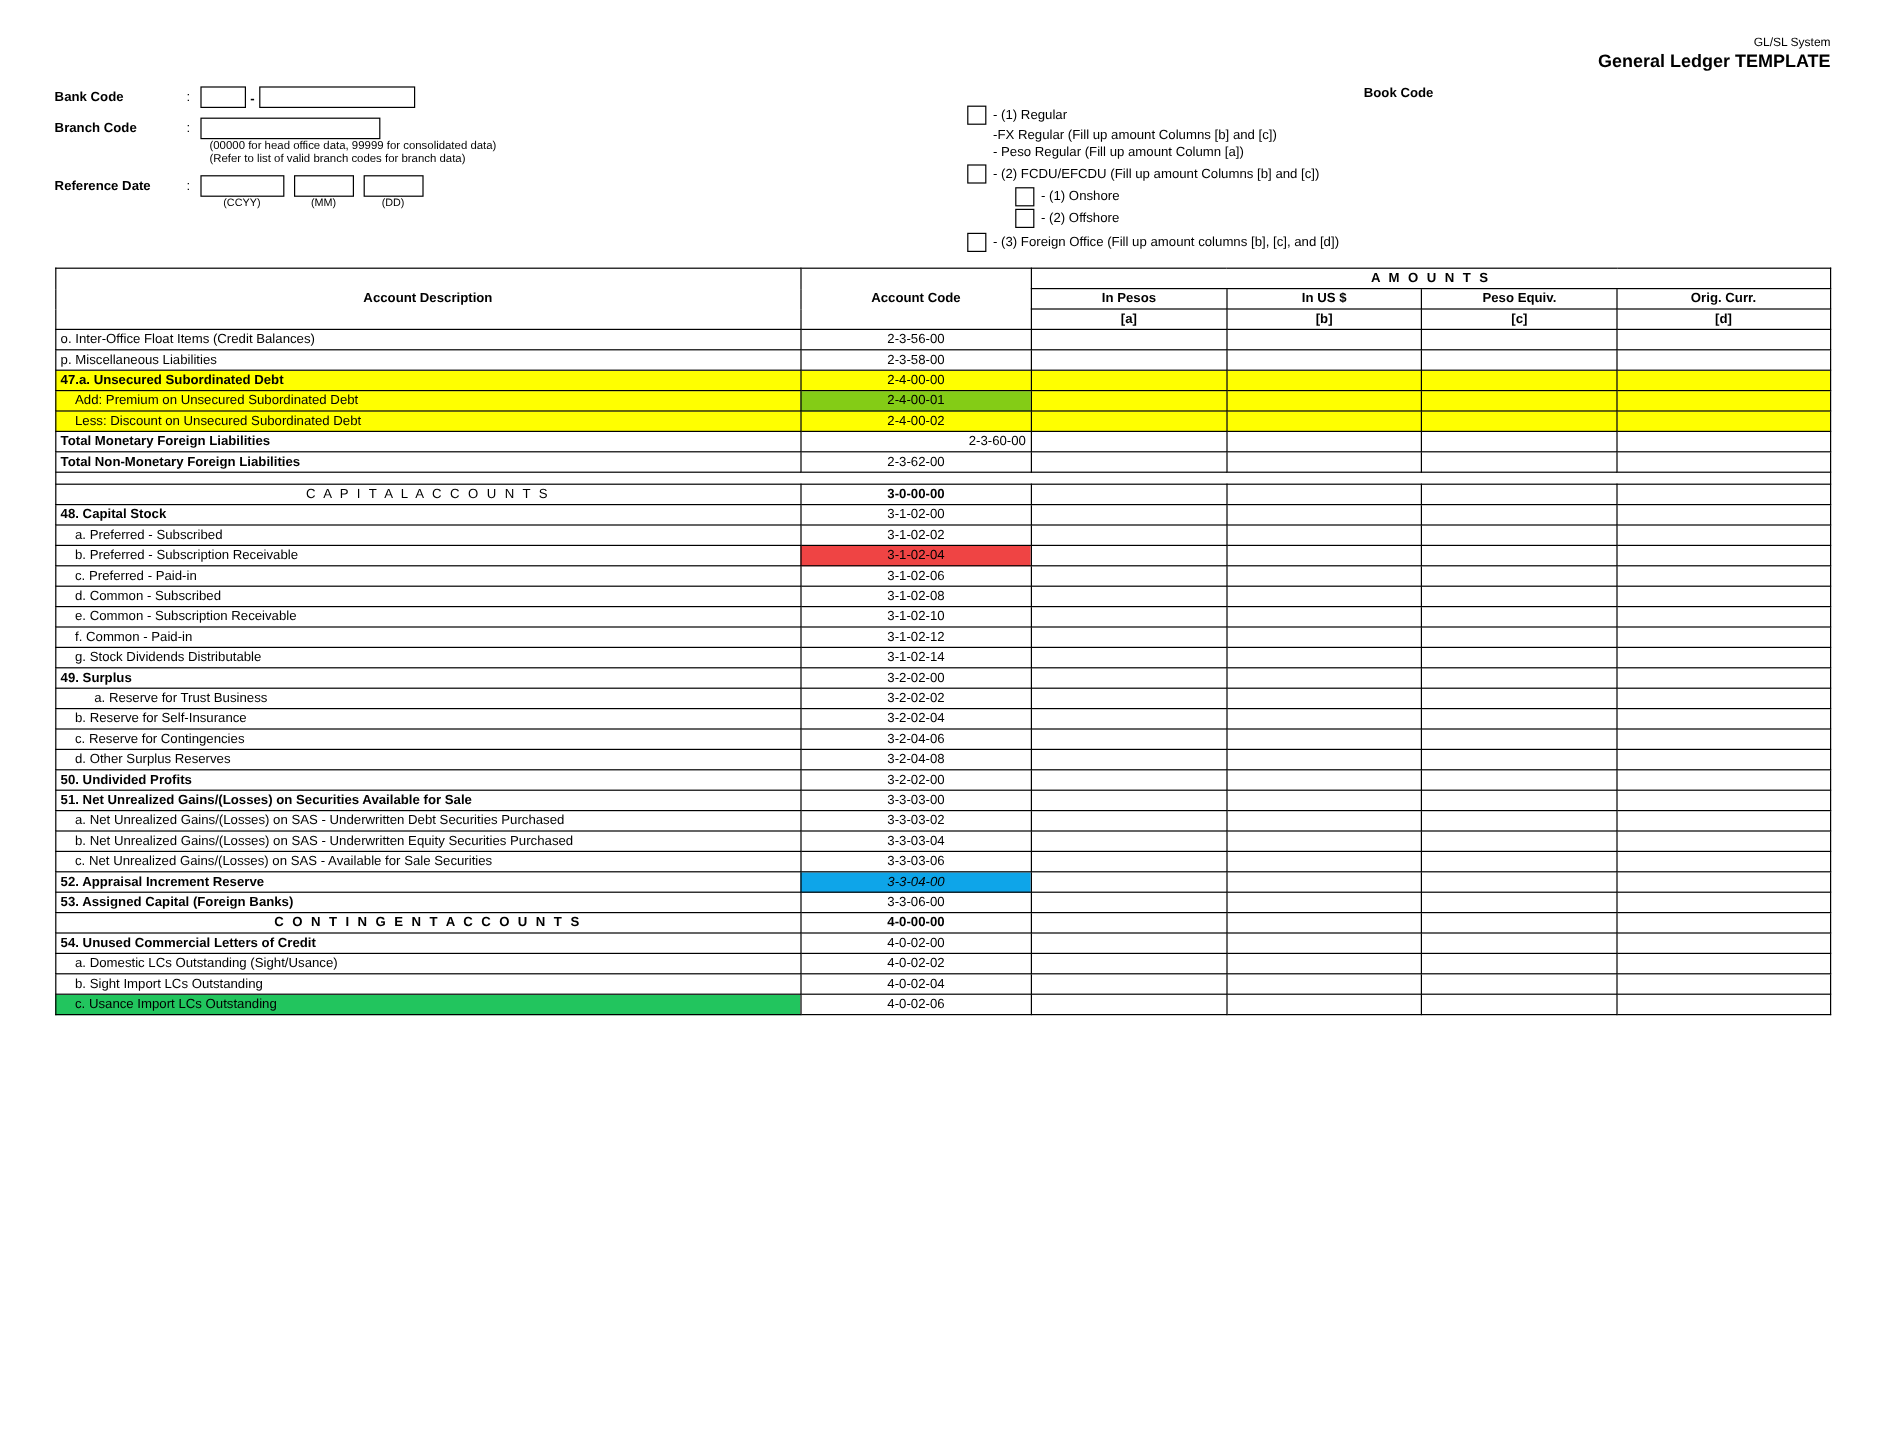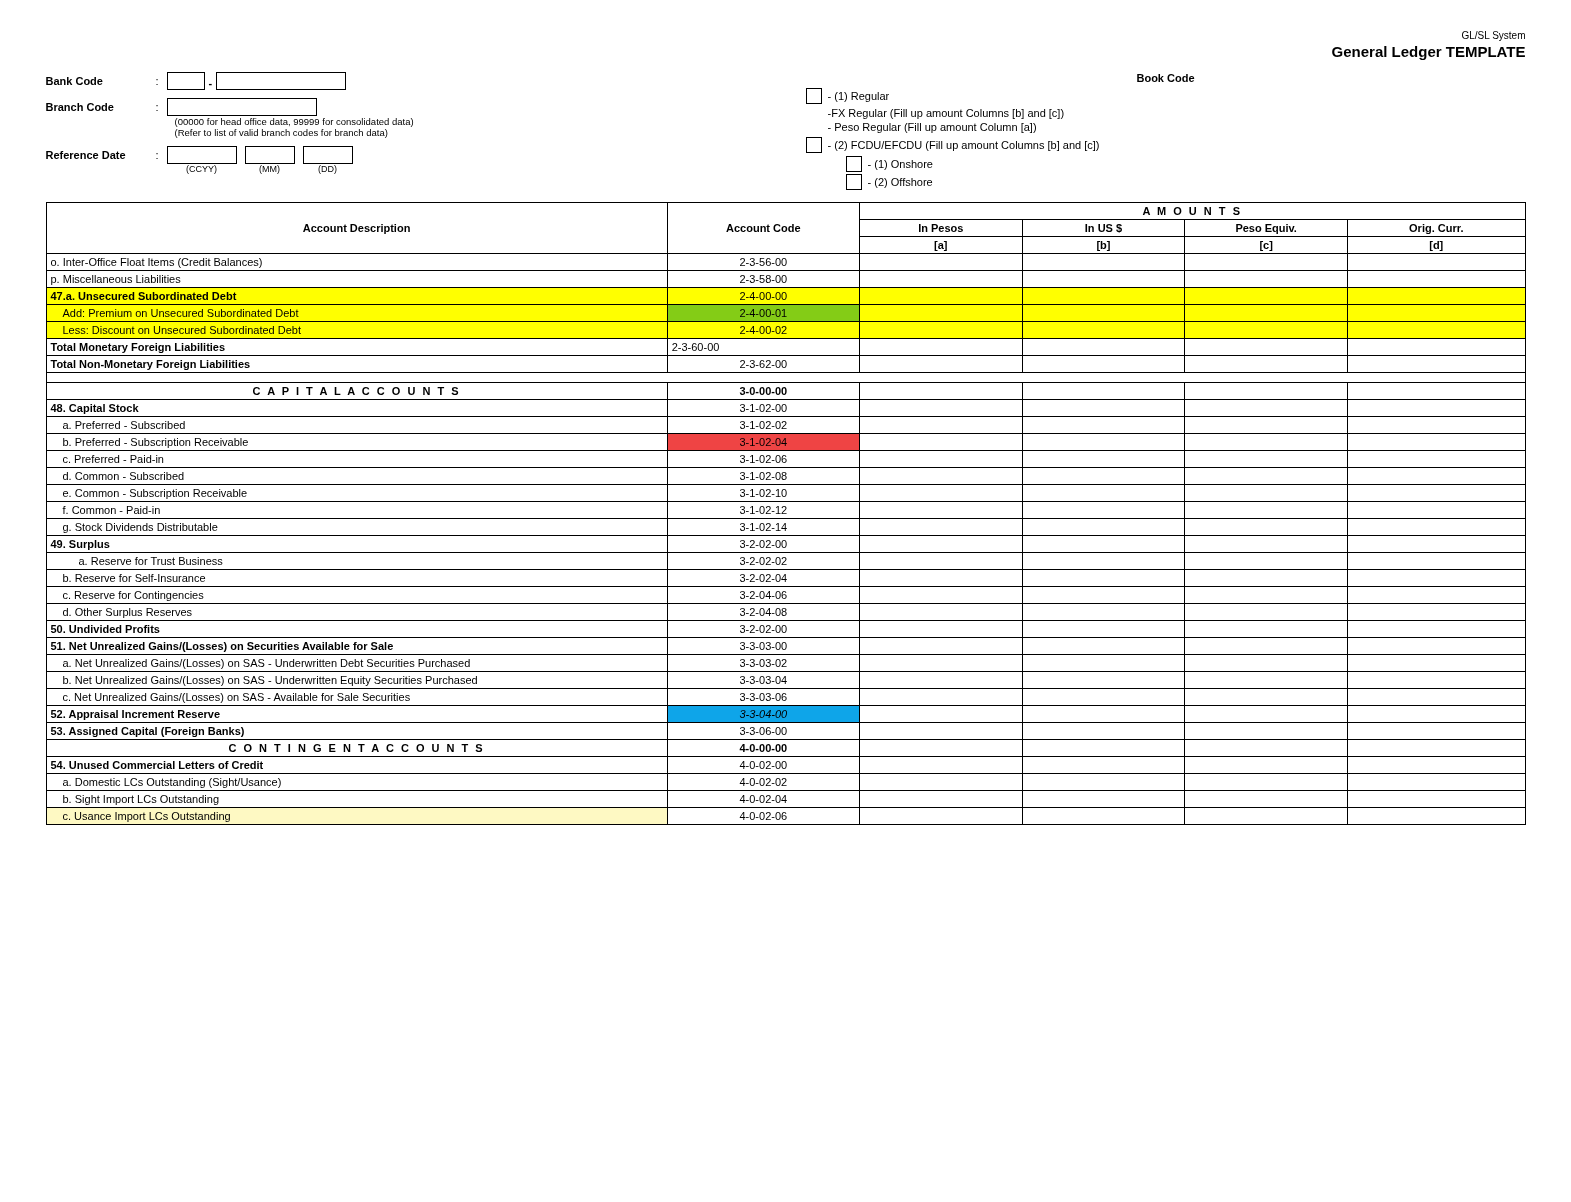--- a/index.html
+++ b/index.html
@@ -224,20 +224,24 @@
       </div>
       <div class="nested-option">
         <span class="checkbox-box"></span>
         <span>-  (1) Onshore</span>
       </div>
       <div class="nested-option">
         <span class="checkbox-box"></span>
         <span>-  (2) Offshore</span>
       </div>
 
+      <div class="book-code-row" style="margin-top:4px;">
+        <span class="checkbox-box"></span>
+        <span class="option-text">-  (3) Foreign Office (Fill up amount columns [b], [c], and [d])</span>
+      </div>
     </div>
   </div>
 
   <table class="main-table">
     <thead>
       <tr>
         <th class="col-desc" rowspan="3">Account Description</th>
         <th class="col-code" rowspan="3">Account Code</th>
         <th colspan="4" class="amounts-header">A M O U N T S</th>
       </tr>
@@ -290,39 +294,39 @@
         <tr>
       <td style="background:#ffff00;padding-left:16px;">Less:   Discount on Unsecured Subordinated Debt</td>
       <td style="background:#ffff00;text-align:center;">2-4-00-02</td>
       <td style="background:#ffff00;"></td>
       <td style="background:#ffff00;"></td>
       <td style="background:#ffff00;"></td>
       <td style="background:#ffff00;"></td>
     </tr>
         <tr>
       <td style="background:#fff;font-weight:bold;">Total Monetary Foreign Liabilities</td>
-      <td style="background:#fff;text-align:left;">2-3-60-00</td>
+      <td style="background:#fff;text-align:right;">2-3-60-00</td>
       <td style="background:#fff;"></td>
       <td style="background:#fff;"></td>
       <td style="background:#fff;"></td>
       <td style="background:#fff;"></td>
     </tr>
         <tr>
       <td style="background:#fff;font-weight:bold;">Total Non-Monetary Foreign Liabilities</td>
       <td style="background:#fff;text-align:center;">2-3-62-00</td>
       <td style="background:#fff;"></td>
       <td style="background:#fff;"></td>
       <td style="background:#fff;"></td>
       <td style="background:#fff;"></td>
     </tr>
         <tr>
           <td colspan="6" style="height:10px;border:1px solid #000;"></td>
         </tr>
         <tr>
-      <td style="background:#fff;font-weight:bold;text-align:center;letter-spacing:2px;">C A P I T A L   A C C O U N T S</td>
+      <td style="background:#fff;font-weight:normal;text-align:center;letter-spacing:2px;">C A P I T A L   A C C O U N T S</td>
       <td style="background:#fff;font-weight:bold;text-align:center;">3-0-00-00</td>
       <td style="background:#fff;"></td>
       <td style="background:#fff;"></td>
       <td style="background:#fff;"></td>
       <td style="background:#fff;"></td>
     </tr>
         <tr>
       <td style="background:#fff;font-weight:bold;">48.  Capital Stock</td>
       <td style="background:#fff;text-align:center;">3-1-02-00</td>
       <td style="background:#fff;"></td>
@@ -508,21 +512,21 @@
     </tr>
         <tr>
       <td style="background:#fff;padding-left:16px;">b.  Sight Import LCs Outstanding</td>
       <td style="background:#fff;text-align:center;">4-0-02-04</td>
       <td style="background:#fff;"></td>
       <td style="background:#fff;"></td>
       <td style="background:#fff;"></td>
       <td style="background:#fff;"></td>
     </tr>
         <tr>
-      <td style="background:#fef9c3;padding-left:16px;">c.  Usance Import LCs Outstanding</td>
+      <td style="background:#22c55e;padding-left:16px;">c.  Usance Import LCs Outstanding</td>
       <td style="background:#fff;text-align:center;">4-0-02-06</td>
       <td style="background:#fff;"></td>
       <td style="background:#fff;"></td>
       <td style="background:#fff;"></td>
       <td style="background:#fff;"></td>
     </tr>
       </tbody>
   </table>
 </div>
 

